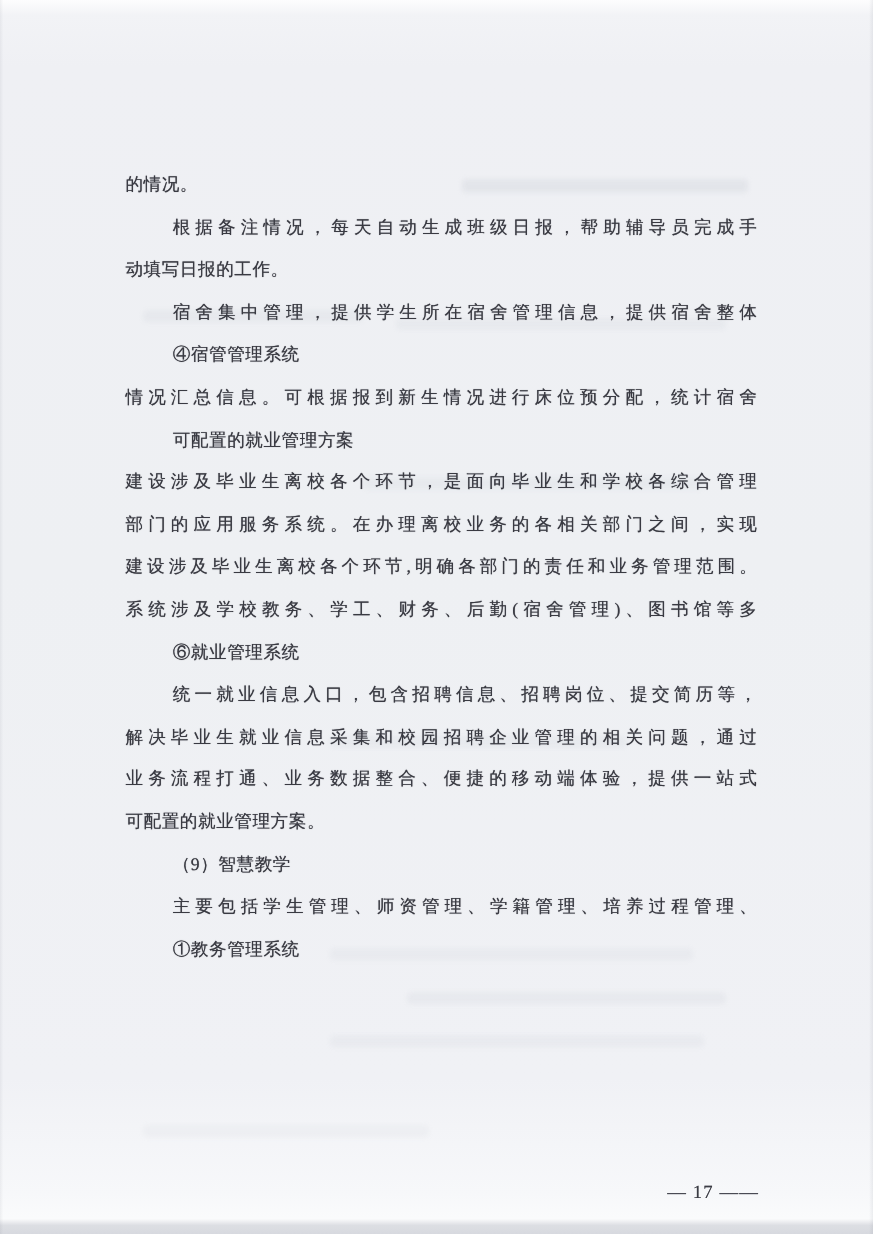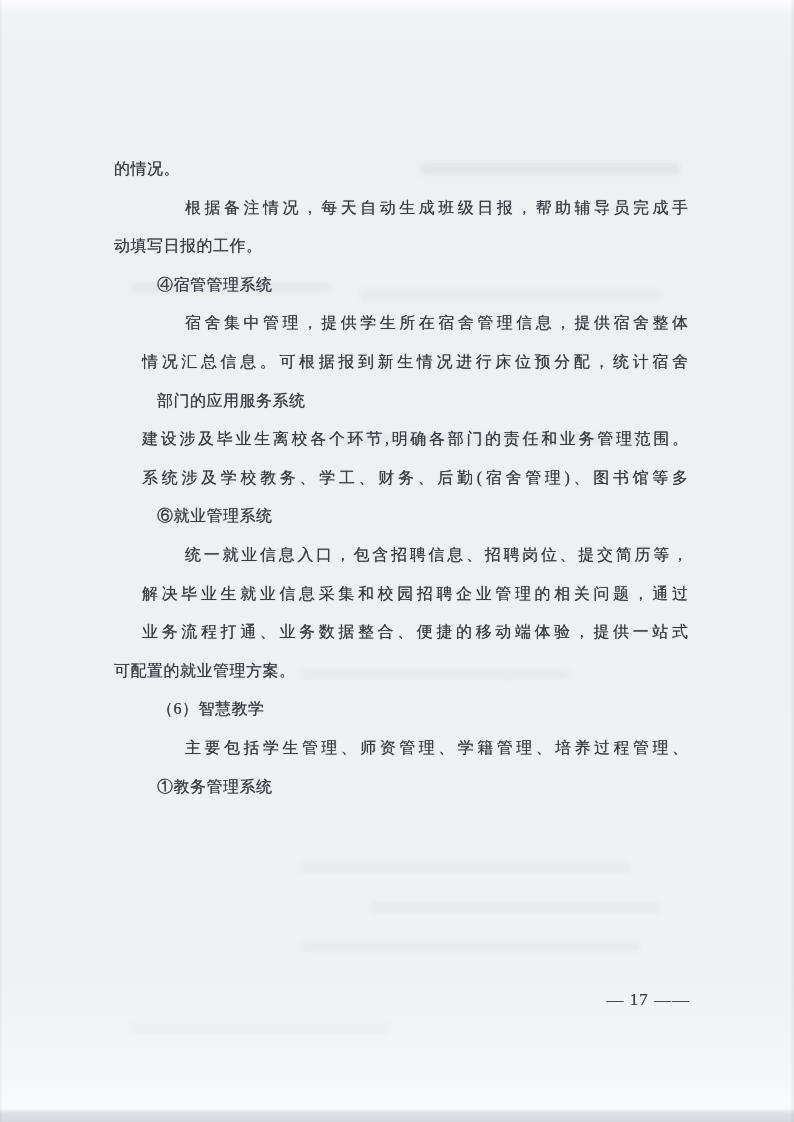--- a/index.html
+++ b/index.html
@@ -44,25 +44,24 @@
     color: #393a42;
     white-space: nowrap;
     text-shadow: 0 0 0.7px rgba(57,58,66,0.75);
   }
   .line.indent { padding-left: 43px; }
   .line.justify {
     white-space: normal;
     text-align: justify;
     text-align-last: justify;
     letter-spacing: 0;
-    margin-left: 28px;
   }
   .page-number {
     position: absolute;
-    top: 990px;
+    top: 1074px;
     right: 104px;
     font-size: 17px;
     letter-spacing: 1px;
     color: #3c3d45;
     text-shadow: 0 0 0.6px rgba(60,61,69,0.7);
   }
   
   .artifact {
     position: absolute;
     background: rgba(168,172,186,0.16);
@@ -83,32 +82,34 @@
   <div class="artifact" style="left:300px; top:669px; width:270px; height:11px; opacity:.6;"></div>
   <div class="artifact" style="left:300px; top:862px; width:330px; height:11px; opacity:.6;"></div>
   <div class="artifact" style="left:370px; top:902px; width:290px; height:11px; opacity:.7;"></div>
   <div class="artifact" style="left:300px; top:941px; width:340px; height:11px; opacity:.6;"></div>
   <div class="artifact" style="left:130px; top:1023px; width:260px; height:11px; opacity:.5;"></div>
 
   <div class="text-block">
       <div class="line">的情况。</div>
       <div class="line indent justify">根据备注情况，每天自动生成班级日报，帮助辅导员完成手</div>
       <div class="line">动填写日报的工作。</div>
+      <div class="line indent justify">宿舍集中管理，提供学生所在宿舍管理信息，提供宿舍整体</div>
       <div class="line indent">④宿管管理系统</div>
-      <div class="line indent justify">宿舍集中管理，提供学生所在宿舍管理信息，提供宿舍整体</div>
       <div class="line justify">情况汇总信息。可根据报到新生情况进行床位预分配，统计宿舍</div>
-      <div class="line indent">部门的应用服务系统</div>
+      <div class="line indent">可配置的就业管理方案</div>
+      <div class="line justify">建设涉及毕业生离校各个环节，是面向毕业生和学校各综合管理</div>
+      <div class="line justify">部门的应用服务系统。在办理离校业务的各相关部门之间，实现</div>
       <div class="line justify">建设涉及毕业生离校各个环节,明确各部门的责任和业务管理范围。</div>
       <div class="line justify">系统涉及学校教务、学工、财务、后勤(宿舍管理)、图书馆等多</div>
       <div class="line indent">⑥就业管理系统</div>
       <div class="line indent justify">统一就业信息入口，包含招聘信息、招聘岗位、提交简历等，</div>
       <div class="line justify">解决毕业生就业信息采集和校园招聘企业管理的相关问题，通过</div>
       <div class="line justify">业务流程打通、业务数据整合、便捷的移动端体验，提供一站式</div>
       <div class="line">可配置的就业管理方案。</div>
-      <div class="line indent">（6）智慧教学</div>
+      <div class="line indent">（9）智慧教学</div>
       <div class="line indent justify">主要包括学生管理、师资管理、学籍管理、培养过程管理、</div>
       <div class="line indent">①教务管理系统</div>
     </div>
 
   <div class="page-number">— 17 ——</div>
 
   <div class="edge-right"></div>
   <div class="edge-left"></div>
 </div>
 

